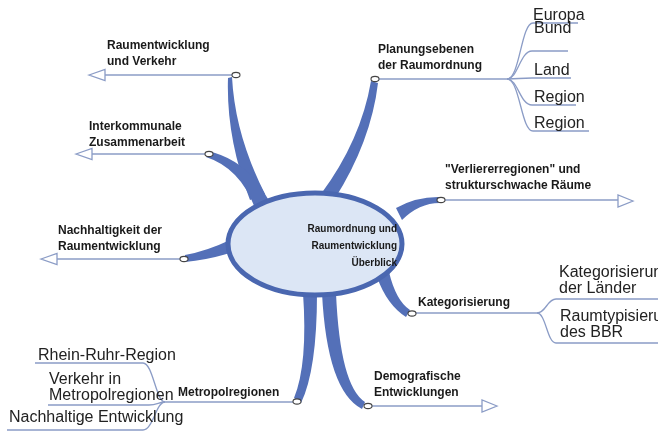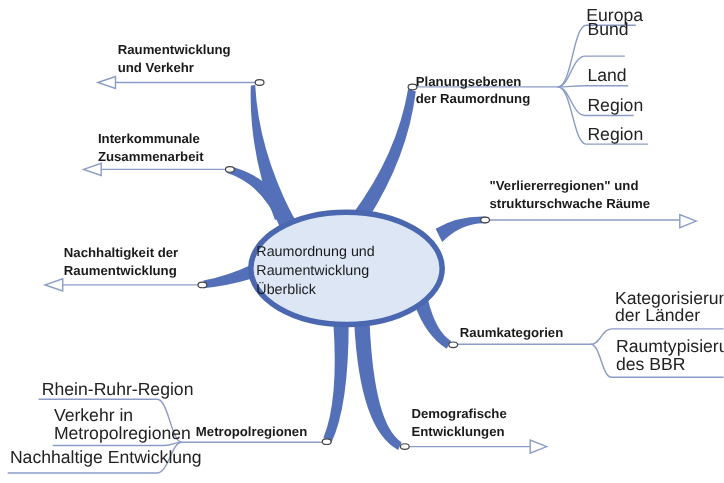--- a/index.html
+++ b/index.html
@@ -18,22 +18,22 @@
   .center-ellipse{fill:var(--node_fill);stroke:var(--node_border);stroke-width:5;}
   .label{
     position:absolute;
     white-space:pre-line;
     color:var(--text);
     cursor:default;
   }
   .topic{font-weight:bold;font-size:12px;line-height:16px;}
   .sub{font-size:16px;line-height:16px;color:#222222;}
   .center-label{
-    font-weight:normal;font-size:13px;line-height:17px;
-    width:164px;text-align:left;
+    font-weight:bold;font-size:10px;line-height:17px;
+    width:164px;text-align:right;
   }
 </style>
 </head>
 <body>
 
 <div id="stage">
 
   <svg id="wires" width="658" height="439" viewBox="0 0 658 439">
 
     <path class="branch" d="M 232 77 Q 235 135 265 194 L 250 200 Q 226 138 228 78 Z"></path>
@@ -88,25 +88,25 @@
   <div class="label center-label" style="left:233px;top:220px;">Raumordnung und
 Raumentwicklung
 Überblick</div>
 
   <div class="label topic" style="left:107px;top:37px;">Raumentwicklung
 und Verkehr</div>
   <div class="label topic" style="left:89px;top:118px;">Interkommunale
 Zusammenarbeit</div>
   <div class="label topic" style="left:58px;top:222px;">Nachhaltigkeit der
 Raumentwicklung</div>
-  <div class="label topic" style="left:378px;top:41px;margin-top:25px;">Planungsebenen
+  <div class="label topic" style="left:378px;top:41px;">Planungsebenen
 der Raumordnung</div>
   <div class="label topic" style="left:445px;top:161px;">"Verliererregionen" und
 strukturschwache Räume</div>
-  <div class="label topic" style="left:418px;top:294px;">Raumkategorien</div>
+  <div class="label topic" style="left:418px;top:294px;">Kategorisierung</div>
   <div class="label topic" style="left:374px;top:368px;">Demografische
 Entwicklungen</div>
   <div class="label topic" style="left:178px;top:384px;">Metropolregionen</div>
 
   <div class="label sub" style="left:533px;top:7px;">Europa</div>
   <div class="label sub" style="left:534px;top:20px;">Bund</div>
   <div class="label sub" style="left:534px;top:62px;">Land</div>
   <div class="label sub" style="left:534px;top:89px;">Region</div>
   <div class="label sub" style="left:534px;top:115px;">Region</div>
 

